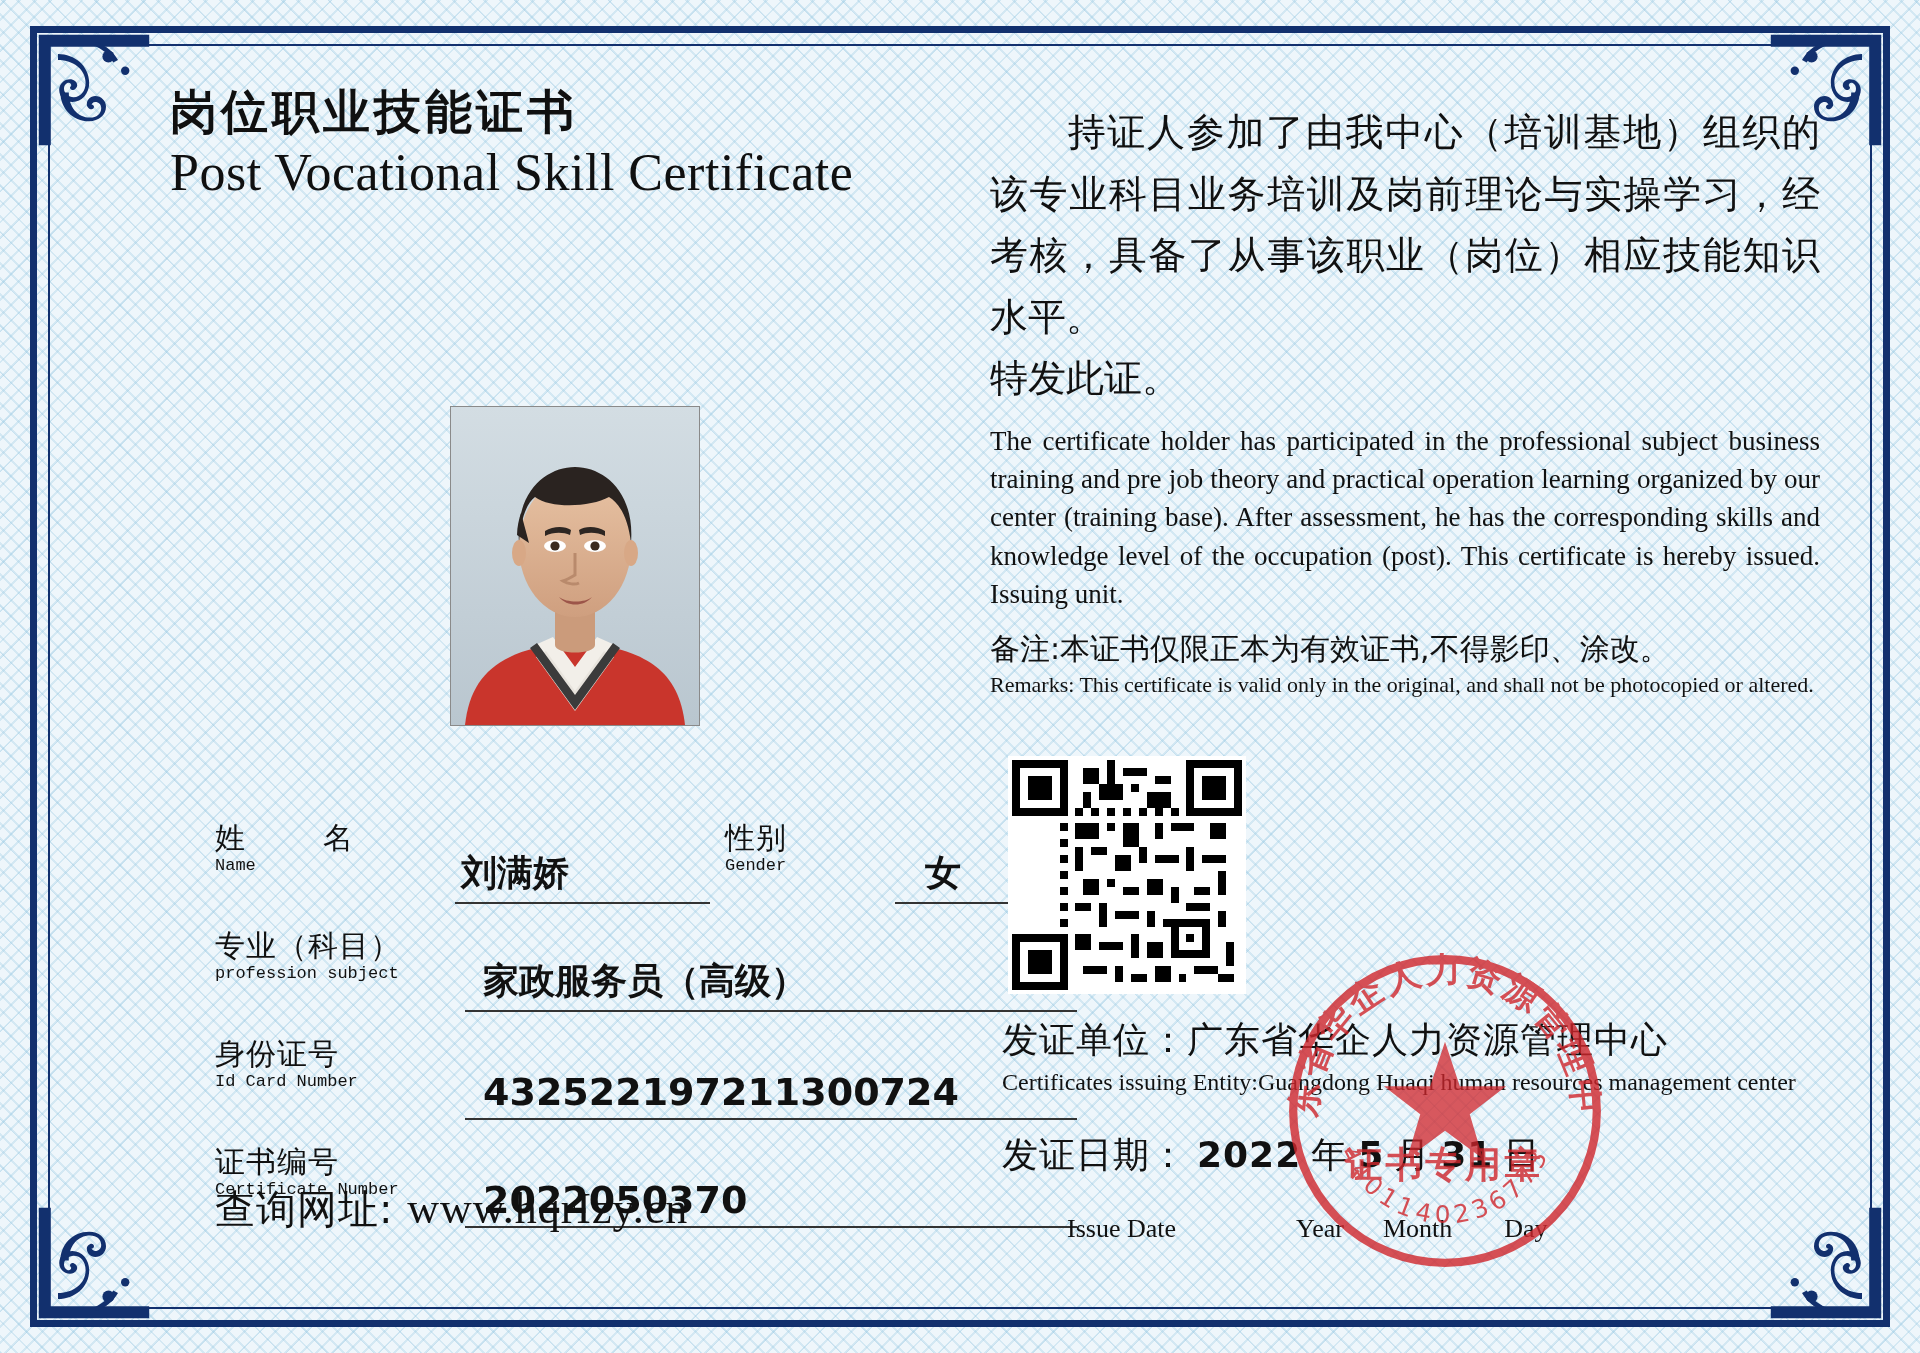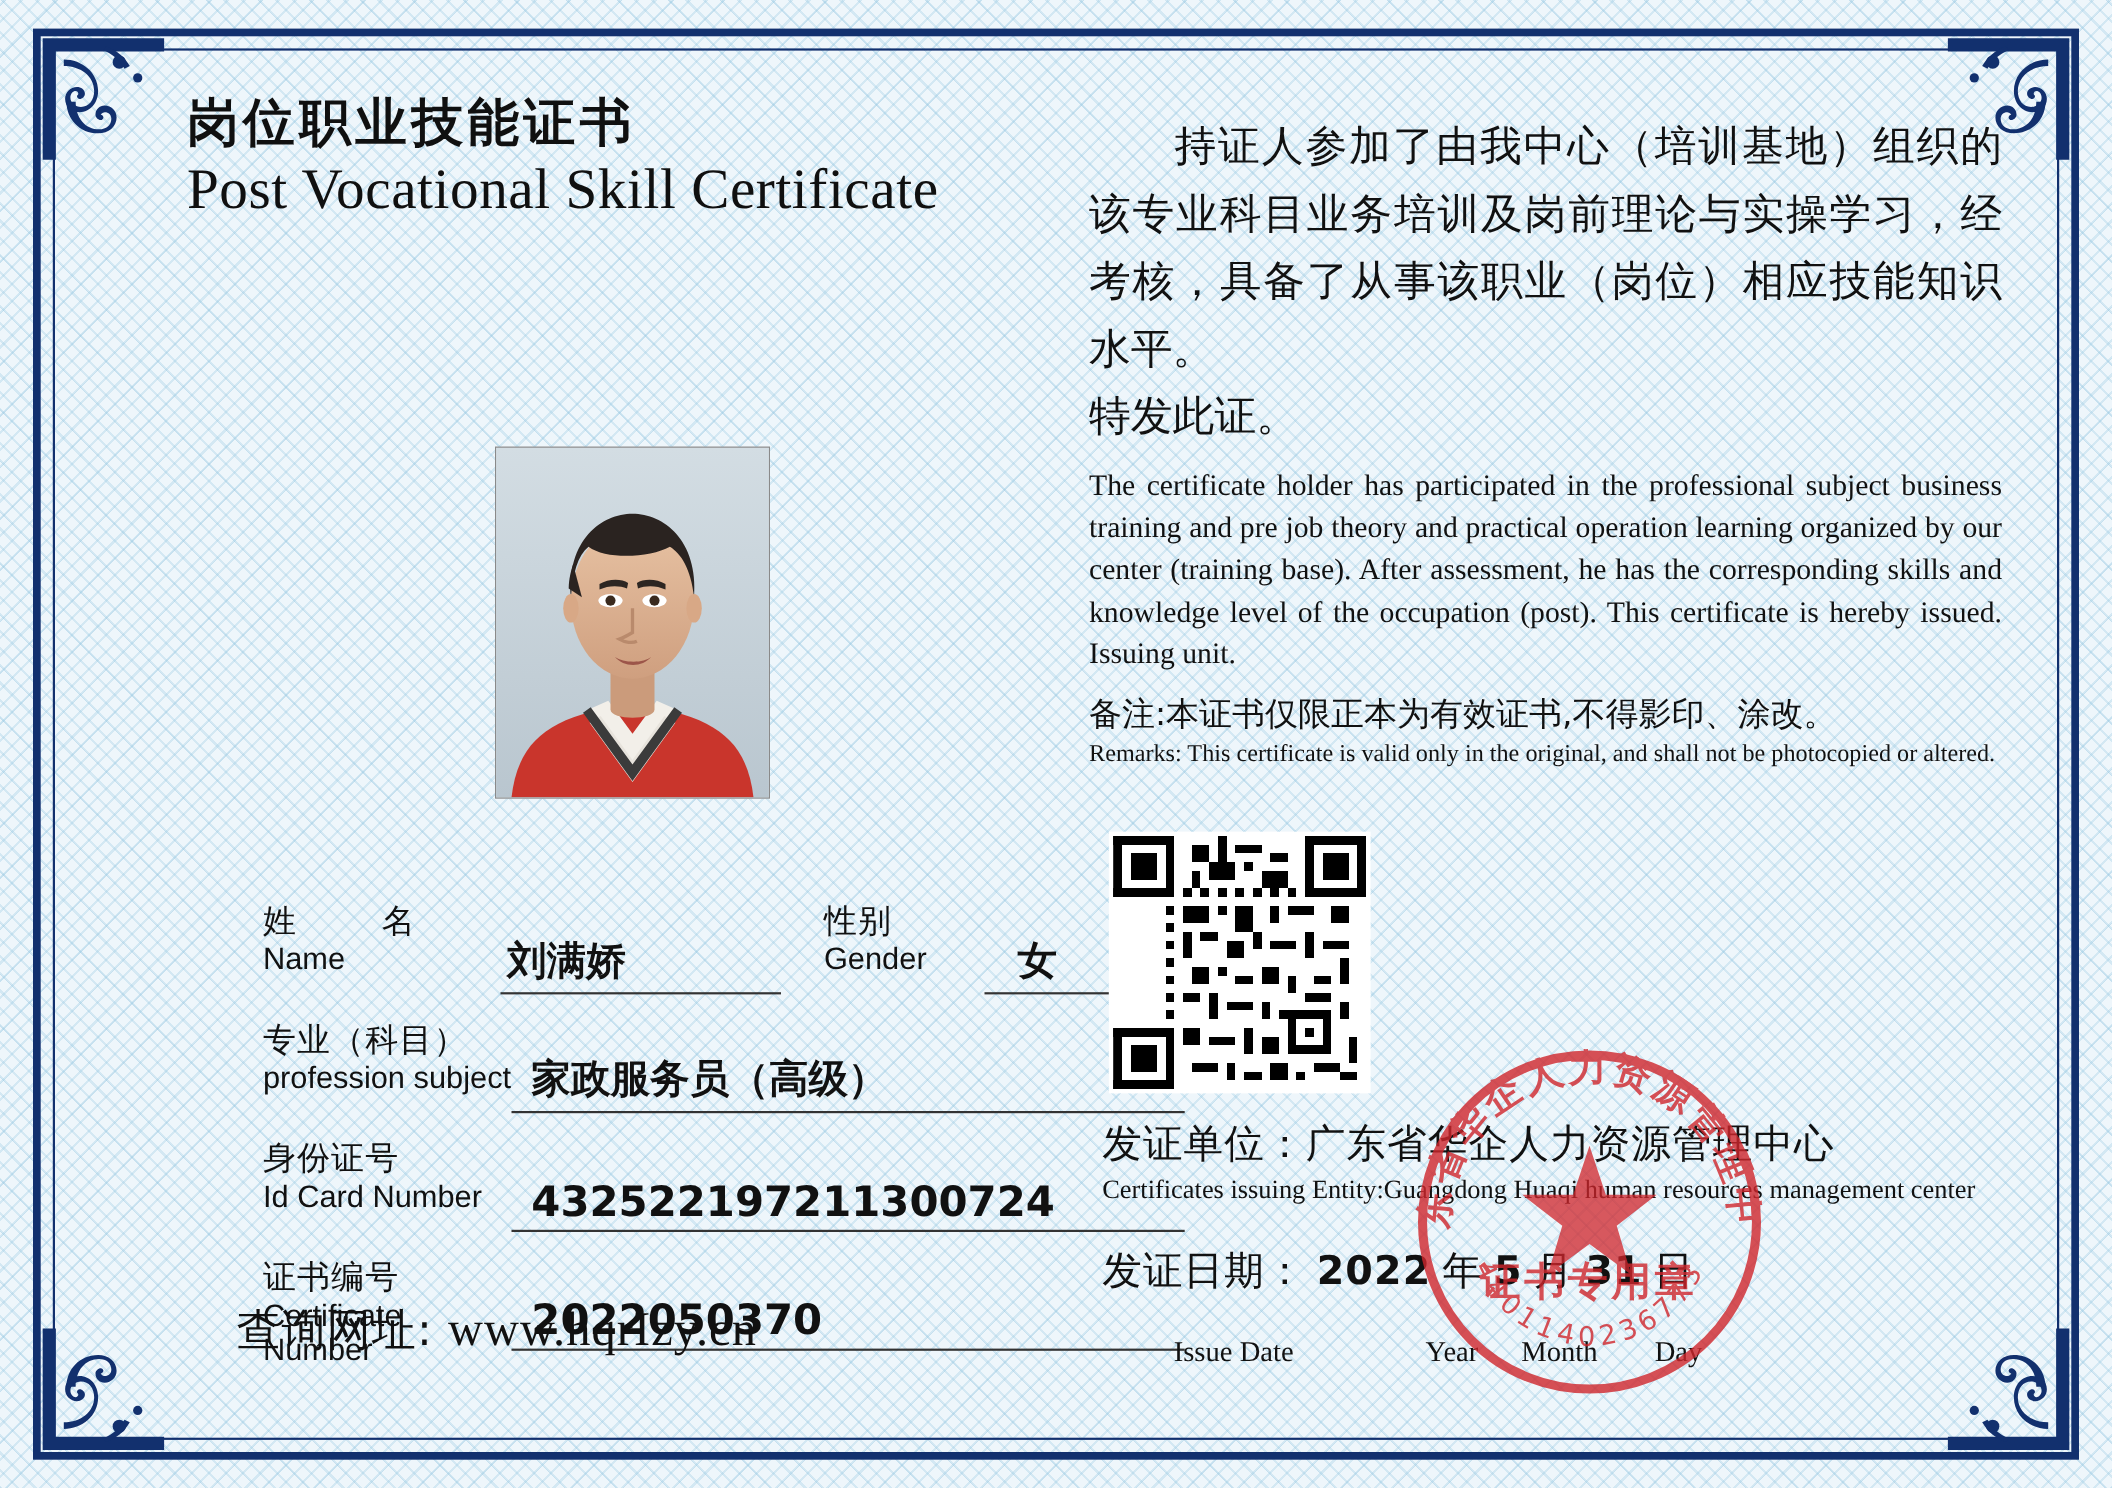--- a/index.html
+++ b/index.html
@@ -106,35 +106,34 @@
   .field-row {
     position: relative;
     height: 108px;
   }
   .lbl {
     position: absolute;
     left: 0;
     top: 4px;
     width: 232px;
     text-align: left;
-    margin-left: 24px;
   }
   .lbl .cn {
     display: block;
     font-family: "DejaVu Sans", sans-serif;
     font-size: 30px;
     color: #111;
     letter-spacing: 1px;
     line-height: 1.18;
   }
   .lbl .cn.spaced { letter-spacing: 24px; }
   .lbl .en {
     display: block;
-    font-family: Liberation Sans, sans-serif;
-    font-size: 28px;
+    font-family: Liberation Mono, monospace;
+    font-size: 17px;
     color: #111;
     line-height: 1.1;
     margin-top: 2px;
   }
   .val {
     position: absolute;
     bottom: 26px;
     font-family: "DejaVu Sans", sans-serif;
     font-weight: bold;
     font-size: 36px;

